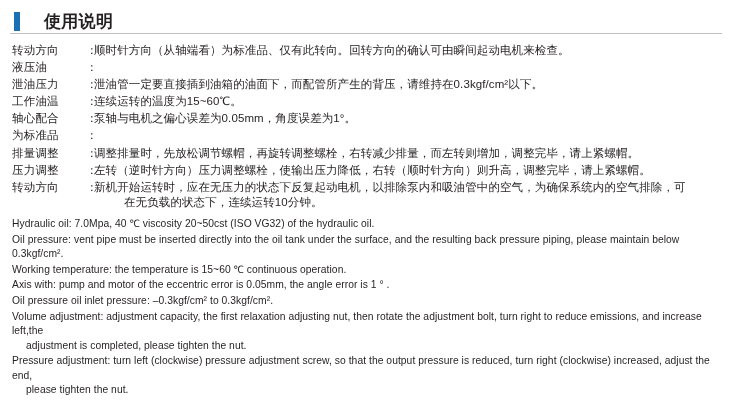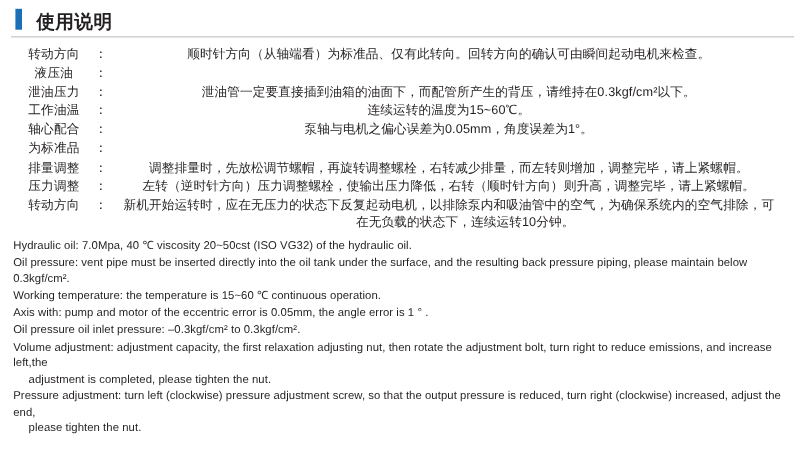--- a/index.html
+++ b/index.html
@@ -18,22 +18,22 @@
     position: relative;
     width: 732px;
     height: 412px;
     box-sizing: border-box;
     padding: 8px 10px 0 10px;
   }
 
   
   .header {
     display: flex;
-    align-items: flex-start;
-    gap: 13px;
+    align-items: center;
+    gap: 24px;
     padding-left: 4px;
     height: 26px;
     font-family: Liberation Mono, monospace;
   }
   .header-bar {
     width: 6px;
     height: 19px;
     background: #1a6fb5;
     flex: 0 0 auto;
   }
@@ -50,21 +50,20 @@
     right: 10px;
     top: 33px;
     height: 1px;
     background: #bfbfbf;
   }
 
   
   .cn-block {
     margin-top: 9px;
     padding-left: 2px;
-    text-align: center;
   }
   .cn-row {
     display: flex;
     align-items: flex-start;
     font-size: 11.5px;
     line-height: 15.6px;
     color: #231f20;
     margin-bottom: 1.5px;
   }
   .cn-label {

